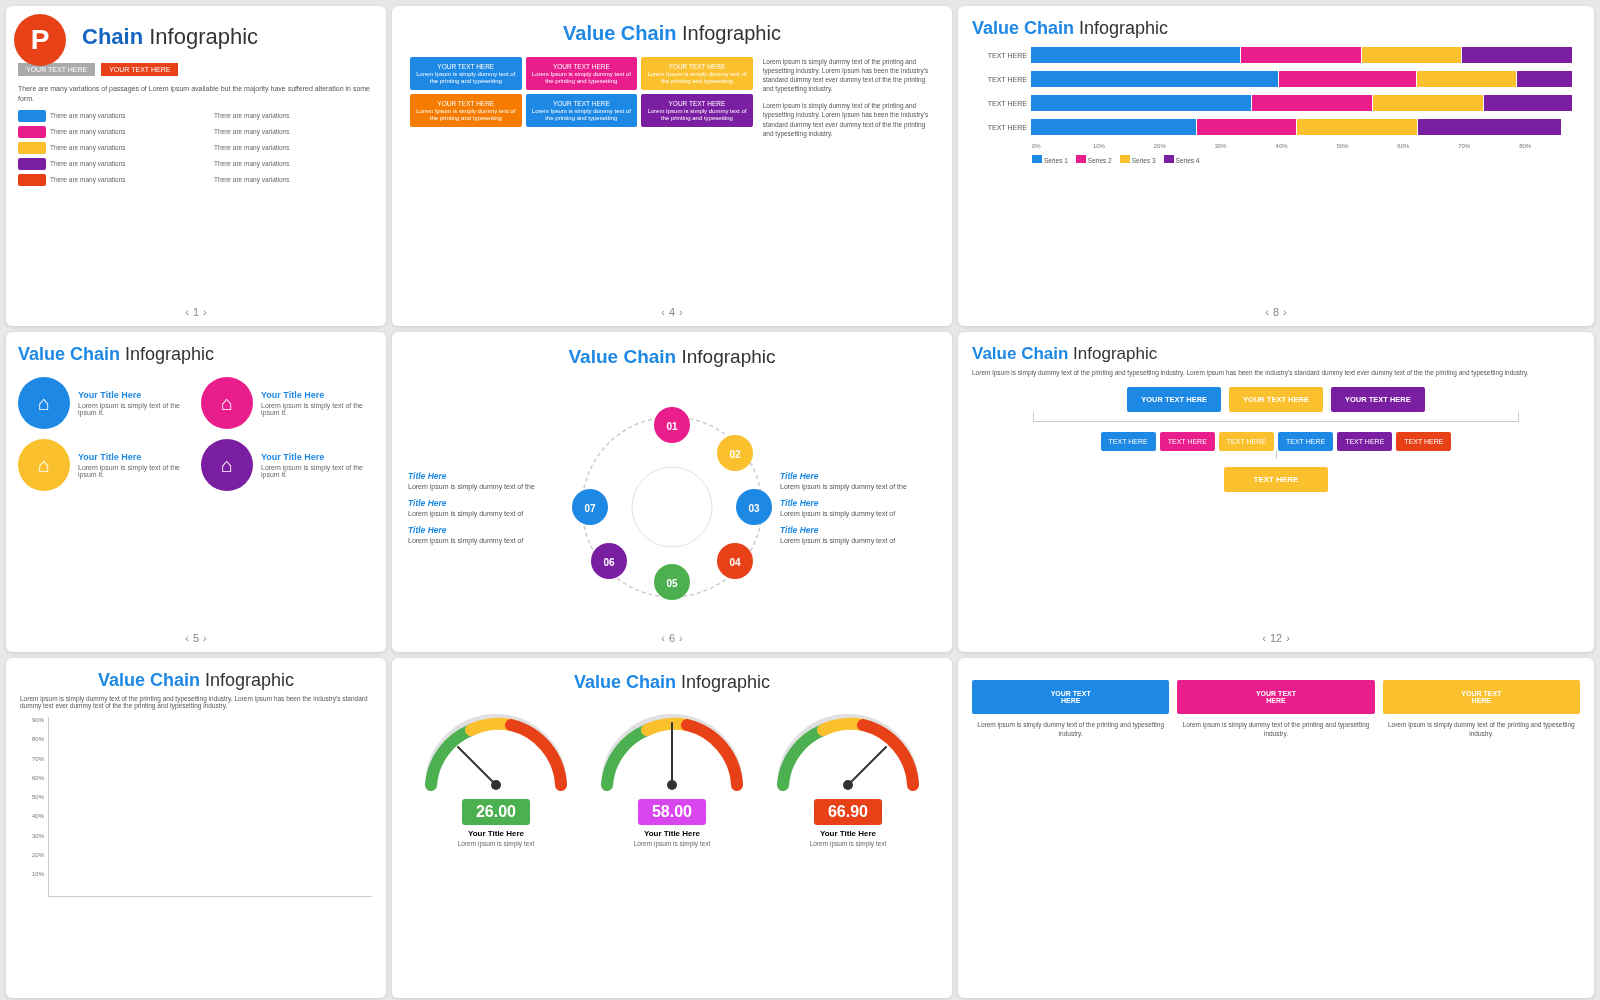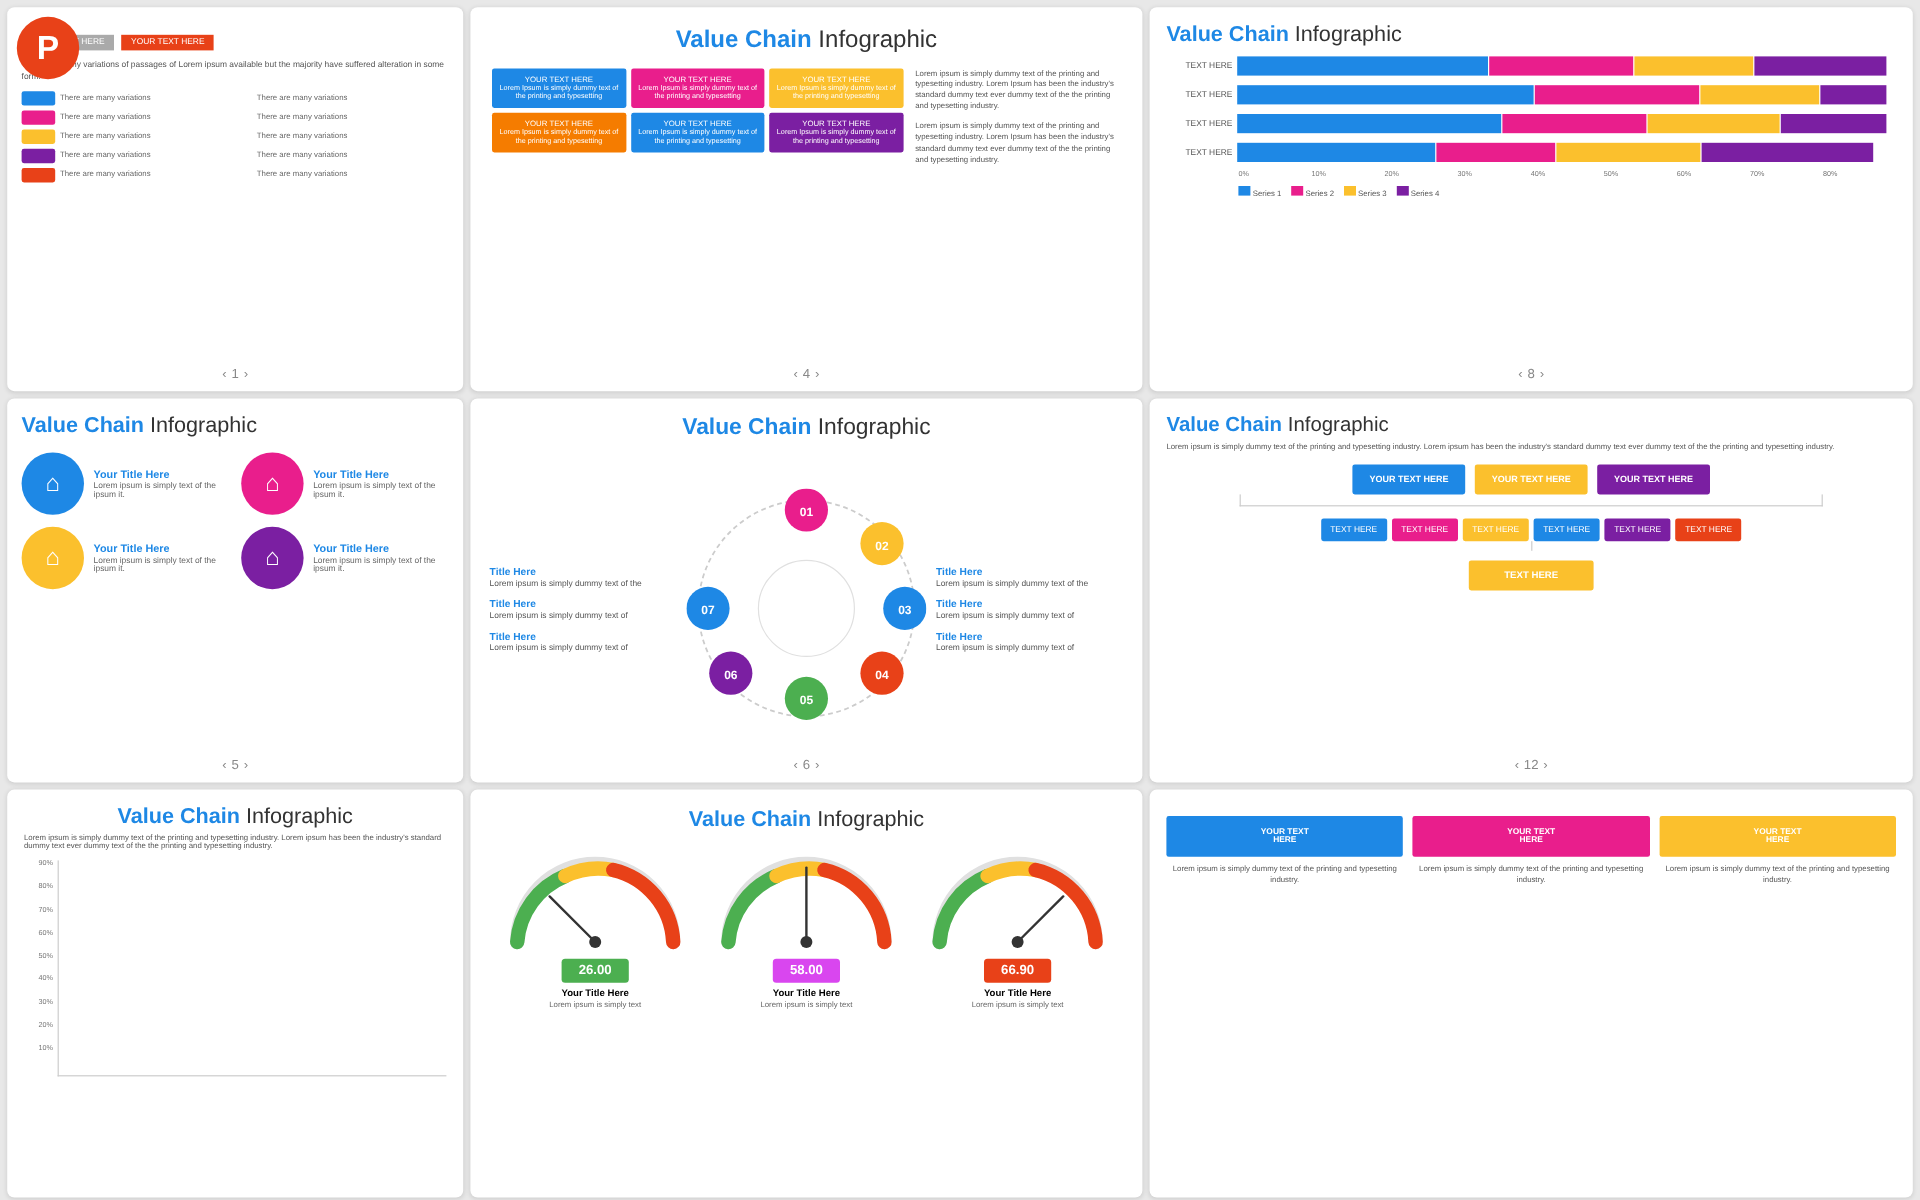--- a/index.html
+++ b/index.html
@@ -142,21 +142,21 @@
     #slide4 .icon-text .title-s { font-size: 9px; font-weight: bold; color: #1e88e5; }
     #slide4 .icon-text .desc { font-size: 7px; color: #666; margin-top: 2px; }
 
     
     #slide5 { padding: 14px 16px; display: flex; flex-direction: column; }
     #slide5 .s5-title { text-align: center; }
     #slide5 .s5-title .blue { color: #1e88e5; font-size: 19px; font-weight: bold; }
     #slide5 .s5-title .dark { color: #333; font-size: 19px; }
     #slide5 .s5-content { display: flex; align-items: center; margin-top: 8px; flex: 1; gap: 8px; }
     #slide5 .s5-left, #slide5 .s5-right { flex: 1; display: flex; flex-direction: column; gap: 8px; }
-    #slide5 .s5-item .item-title { color: #1e88e5; font-size: 8.5px; font-weight: bold; }
+    #slide5 .s5-item .item-title { color: #1e88e5; font-size: 8.5px; font-weight: bold; font-style: italic; }
     #slide5 .s5-item .item-desc { font-size: 7px; color: #555; margin-top: 2px; }
     #slide5 .s5-diagram { width: 200px; height: 200px; flex-shrink: 0; position: relative; }
 
     
     #slide6 { padding: 12px 14px; }
     #slide6 .s6-title .blue { color: #1e88e5; font-size: 17px; font-weight: bold; }
     #slide6 .s6-title .dark { color: #333; font-size: 17px; }
     #slide6 .s6-desc { font-size: 6.5px; color: #555; margin-top: 4px; line-height: 1.4; }
     #slide6 .s6-top-row { display: flex; gap: 8px; margin-top: 10px; justify-content: center; }
     .s6-btn {
@@ -218,21 +218,21 @@
     #slide8 { padding: 14px 16px; }
     #slide8 .s8-title { text-align: center; }
     #slide8 .s8-title .blue { color: #1e88e5; font-size: 18px; font-weight: bold; }
     #slide8 .s8-title .dark { color: #333; font-size: 18px; }
     #slide8 .gauges-row { display: flex; justify-content: space-around; margin-top: 12px; }
     #slide8 .gauge-item { text-align: center; }
     #slide8 .gauge-value {
       display: inline-block;
       padding: 4px 14px;
       color: white;
-      font-size: 11px;
+      font-size: 16px;
       font-weight: bold;
       border-radius: 3px;
       margin-top: 4px;
     }
     #slide8 .gauge-title { font-size: 8px; font-weight: bold; margin-top: 4px; }
     #slide8 .gauge-desc { font-size: 6.5px; color: #666; margin-top: 2px; }
 
     
     #slide9 { padding: 12px 14px; overflow: hidden; }
     #slide9 .s9-title .blue { color: #1e88e5; font-size: 16px; font-weight: bold; }
@@ -273,20 +273,23 @@
   </style>
 </head>
 <body>
 
 <div class="slides-grid">
 
   <div class="slide" id="slide1">
     <div class="ppt-icon">
       <span>P</span>
     </div>
+    <div class="title">
+      <span class="blue">Chain</span><span class="dark"> Infographic</span>
+    </div>
     <div style="margin-top:8px; display:flex; gap:6px; margin-left:0;">
       <div style="display:inline-block;">
         <span style="background:#aaa; color:white; font-size:7px; padding:3px 8px; display:inline-block;">YOUR TEXT HERE</span>
       </div>
       <div style="display:inline-block;">
         <span style="background:#e84118; color:white; font-size:7px; padding:3px 8px; display:inline-block;">YOUR TEXT HERE</span>
       </div>
     </div>
     <div class="table-area">
       <div style="font-size:7px; color:#555; margin-bottom:6px; line-height:1.4;">There are many variations of passages of Lorem ipsum available but the majority have suffered alteration in some form.</div>

